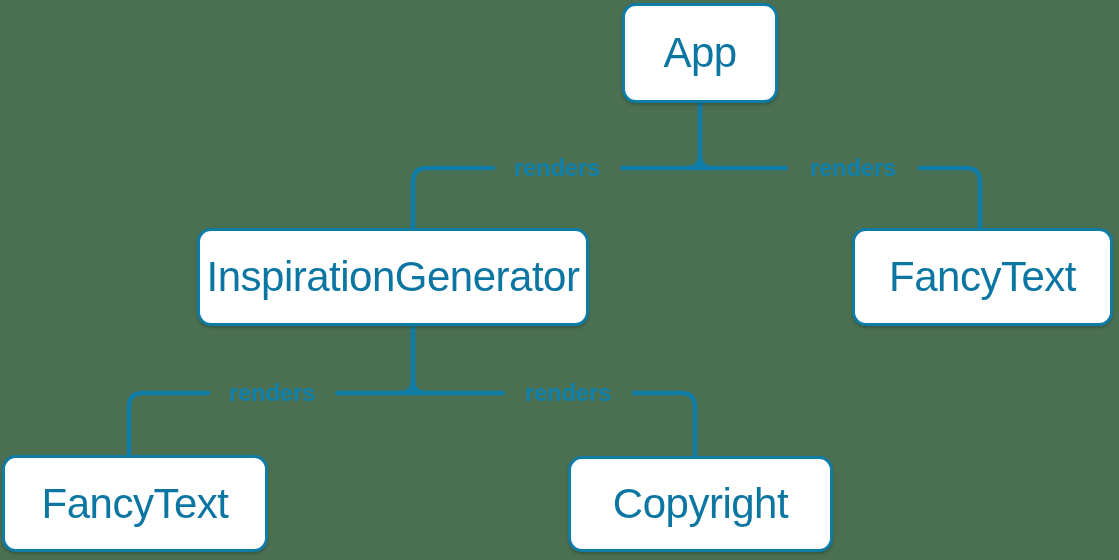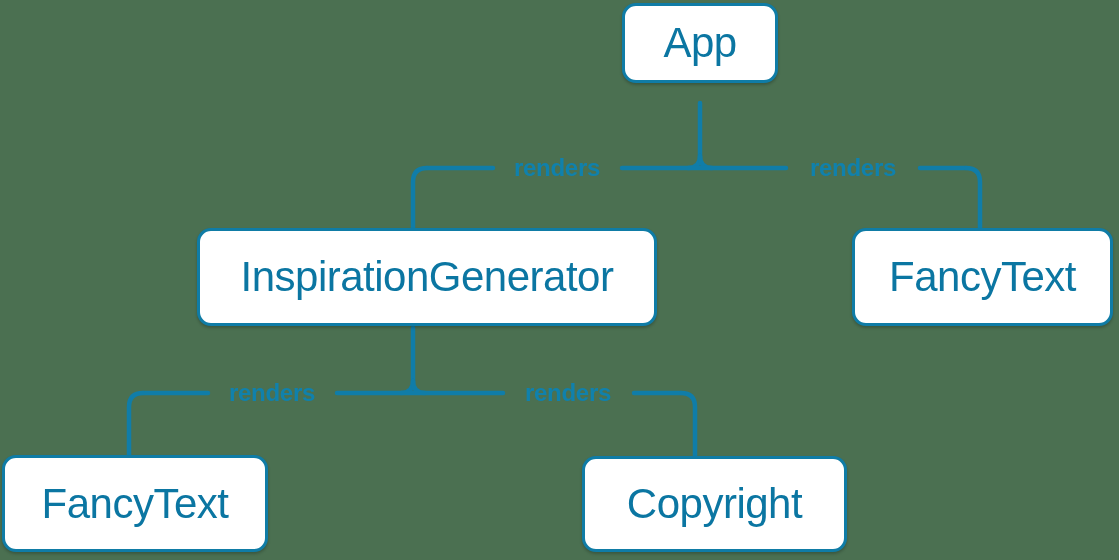--- a/index.html
+++ b/index.html
@@ -44,25 +44,25 @@
     display: flex;
     align-items: center;
     justify-content: center;
     color: var(--node-text);
     font-size: 42px;
     font-weight: 500;
     letter-spacing: -0.5px;
     box-shadow: 0 2px 3px rgba(0,0,0,0.22);
     white-space: nowrap;
   }
-  .node-app        { left: 622px; top: 3px;   width: 156px; height: 80px; }
-  .node-ig         { left: 197px; top: 228px; width: 460px; height: 98px; }
+  .node-app        { left: 622px; top: 3px;   width: 156px; height: 100px; }
+  .node-ig         { left: 197px; top: 228px; width: 392px; height: 98px; }
   .node-ft-top     { left: 852px; top: 228px; width: 261px; height: 98px; }
   .node-ft-bottom  { left: 2px;   top: 455px; width: 266px; height: 97px; }
-  .node-copyright  { left: 568px; top: 456px; width: 265px; height: 96px; margin-left: 14px; }
+  .node-copyright  { left: 568px; top: 456px; width: 265px; height: 96px; }
   .edge-label {
     position: absolute;
     transform: translate(-50%, -50%);
     color: var(--edge-label);
     font-size: 24px;
     font-weight: 600;
     letter-spacing: -0.3px;
     white-space: nowrap;
   }
   .edge-label-0 { left: 557px; top: 168px; }

